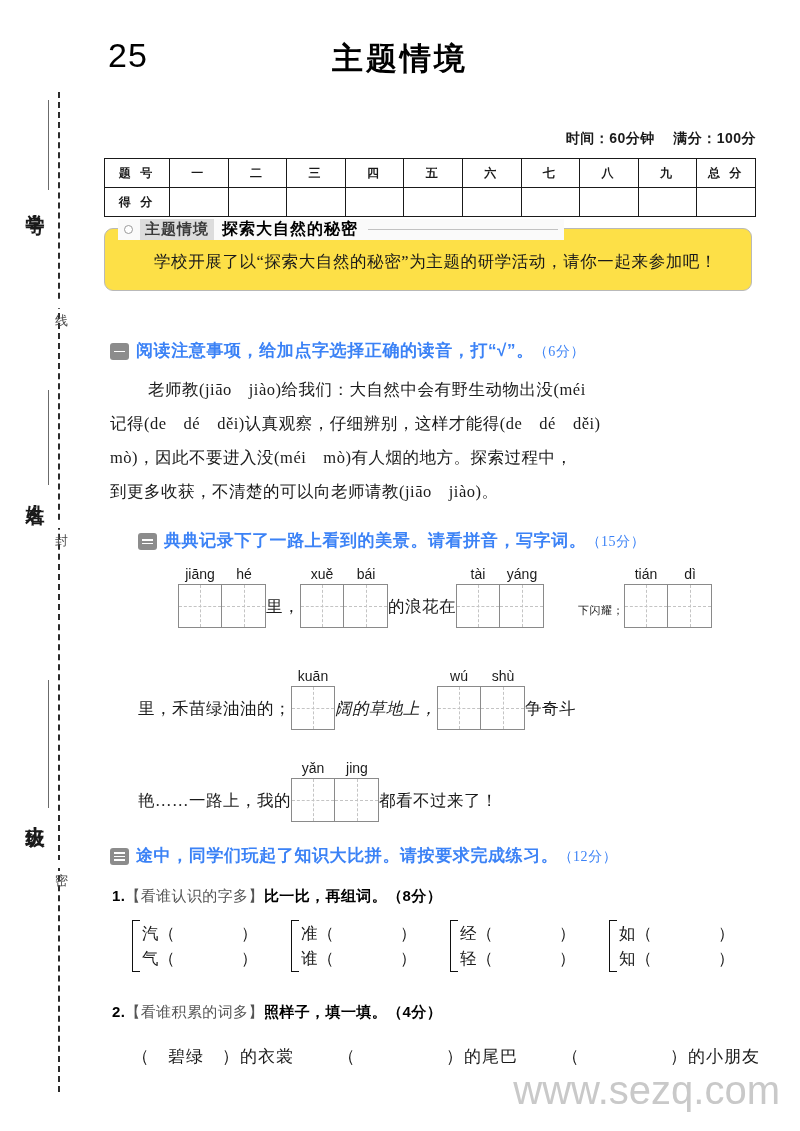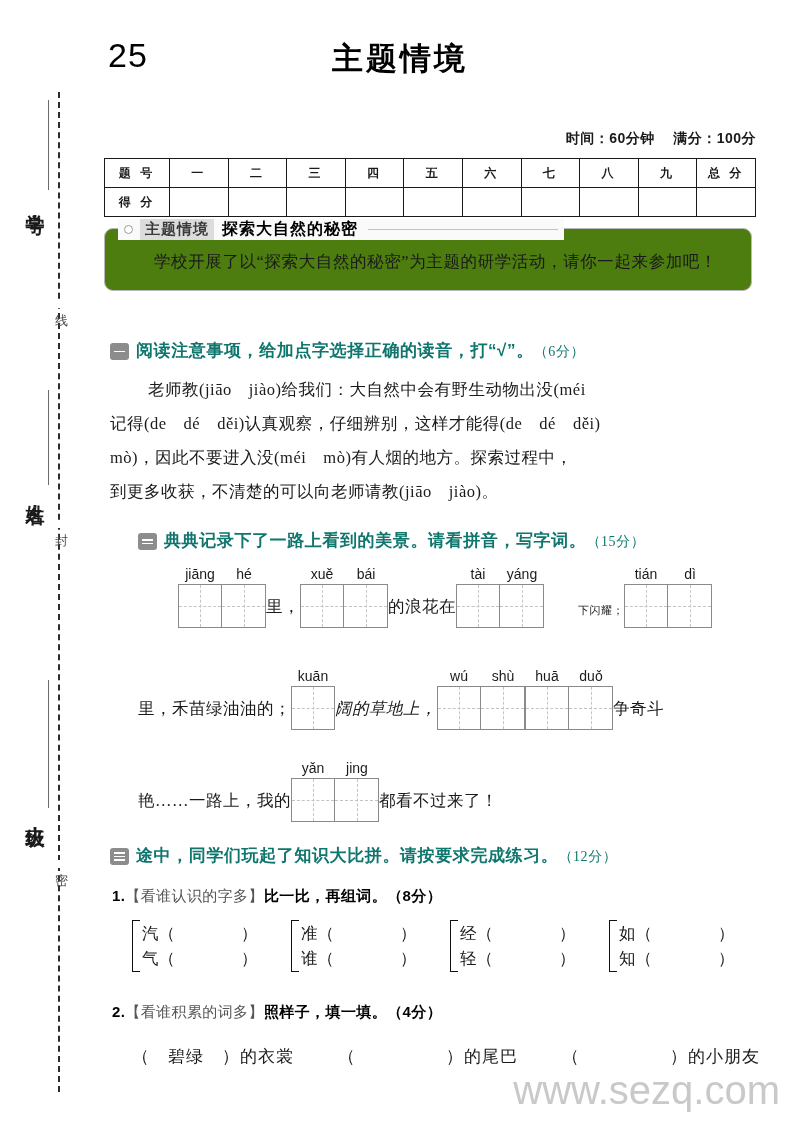--- a/index.html
+++ b/index.html
@@ -33,21 +33,21 @@
   
   .score-table{position:absolute;left:104px;top:158px;width:652px;
        border-collapse:collapse;table-layout:fixed;}
   .score-table td{border:1px solid #1a1a1a;height:26px;text-align:center;
        font-size:12px;font-weight:bold;letter-spacing:3px;
        font-family:"Liberation Sans","DejaVu Sans",sans-serif;}
   .score-table td.lead{width:62px;}
 
   
   .theme-box{position:absolute;left:104px;top:228px;width:648px;
-       border:1px solid #b9b9b9;border-radius:9px;background:#4d7c0f;
+       border:1px solid #b9b9b9;border-radius:9px;background:#fde047;
        box-sizing:border-box;padding:17px 16px 13px 16px;}
   .theme-head{position:absolute;left:118px;top:219px;display:flex;align-items:center;
        background:#fafafa;padding:0 6px;}
   .theme-dot{width:7px;height:7px;border-radius:50%;border:1px solid #9a9a9a;
        background:#fff;margin-right:7px;}
   .theme-badge{background:#dcdcdc;color:#3a3a3a;font-size:15px;font-weight:bold;
        padding:1px 5px;letter-spacing:1px;
        font-family:"Liberation Sans","DejaVu Sans",sans-serif;}
   .theme-sub{font-size:16px;font-weight:bold;margin-left:8px;letter-spacing:1px;
        font-family:"Liberation Sans","DejaVu Sans",sans-serif;color:#000000;}
@@ -55,21 +55,21 @@
   .theme-text{font-size:16.5px;line-height:31px;text-indent:2em;letter-spacing:.6px;}
 
   
   .sec{position:absolute;display:flex;align-items:flex-start;}
   .sec-mark{width:19px;height:17px;border-radius:3px;background:#8c8c8c;
        margin-right:7px;margin-top:4px;flex:0 0 auto;
        display:flex;flex-direction:column;justify-content:center;
        align-items:center;gap:2px;padding:2px 0;box-sizing:border-box;}
   .sec-mark i{display:block;width:11px;height:1.5px;background:#ffffff;}
   .sec-title{font-size:17px;font-weight:bold;letter-spacing:.6px;
-       font-family:"Liberation Sans","DejaVu Sans",sans-serif;color:#0f766e;
+       font-family:"Liberation Sans","DejaVu Sans",sans-serif;color:#3b82f6;
        white-space:nowrap;}
   .pts{font-size:14px;font-weight:normal;font-family:"Liberation Serif",serif;}
 
   
   .para{position:absolute;font-size:16.5px;line-height:34px;letter-spacing:.5px;}
 
   
   .grid{display:inline-flex;vertical-align:middle;}
   .cell{width:44px;height:44px;border:1px solid #8a8a8a;box-sizing:border-box;
        position:relative;background:#fff;}
@@ -228,27 +228,20 @@
             <div class="cell"></div>
           </div></div>
         <span style="font-size: 16.5px; letter-spacing: 0.5px; padding-bottom: 10px; white-space: nowrap; font-style: italic;">阔的草地上，</span>
         <div><div class="gpy">
             <span>wú</span>
             <span>shù</span>
           </div><div class="grid">
             <div class="cell"></div>
             <div class="cell"></div>
           </div></div>
-        <div><div class="gpy">
-            <span>huā</span>
-            <span>duǒ</span>
-          </div><div class="grid">
-            <div class="cell"></div>
-            <div class="cell"></div>
-          </div></div>
         <span style="font-size: 16.5px; letter-spacing: 0.5px; padding-bottom: 10px; white-space: nowrap;">争奇斗</span>
       </div>
       <div style="position: absolute; left: 138px; top: 760px; display: flex; align-items: flex-end;">
         <span style="font-size: 16.5px; letter-spacing: 0.5px; padding-bottom: 10px; white-space: nowrap;">艳……一路上，我的</span>
         <div><div class="gpy">
             <span>yǎn</span>
             <span>jing</span>
           </div><div class="grid">
             <div class="cell"></div>
             <div class="cell"></div>

